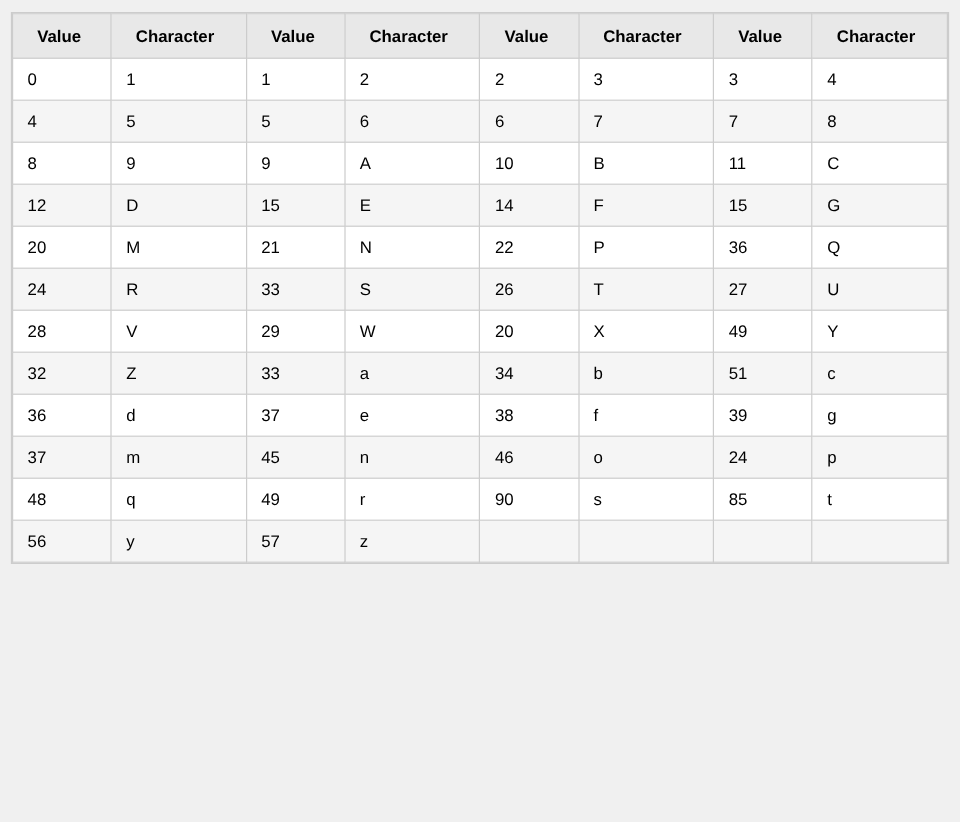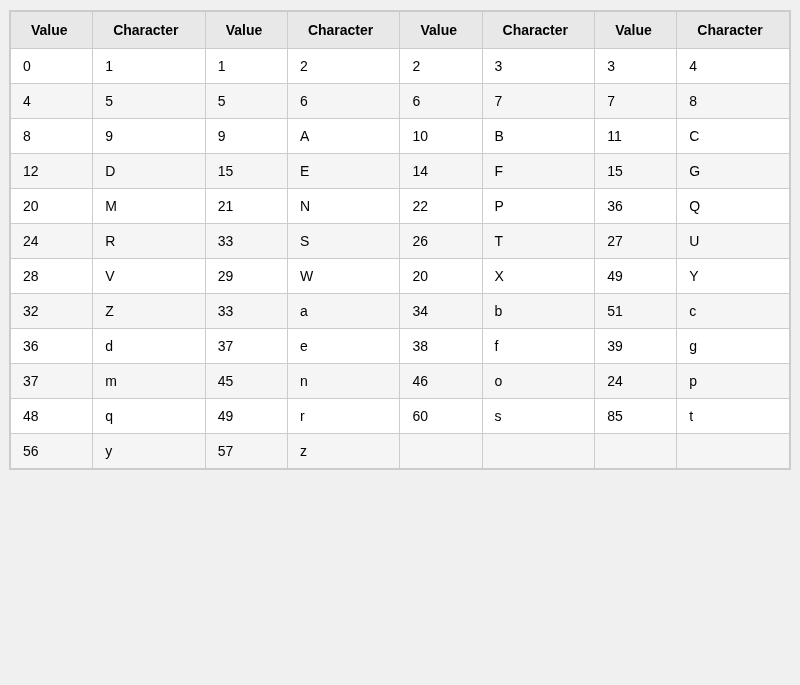--- a/index.html
+++ b/index.html
@@ -159,21 +159,21 @@
           <td>46</td>
           <td>o</td>
           <td>24</td>
           <td>p</td>
         </tr>
         <tr>
           <td>48</td>
           <td>q</td>
           <td>49</td>
           <td>r</td>
-          <td>60</td>
+          <td>90</td>
           <td>s</td>
           <td>85</td>
           <td>t</td>
         </tr>
         <tr>
           <td>56</td>
           <td>y</td>
           <td>57</td>
           <td>z</td>
           <td></td>

